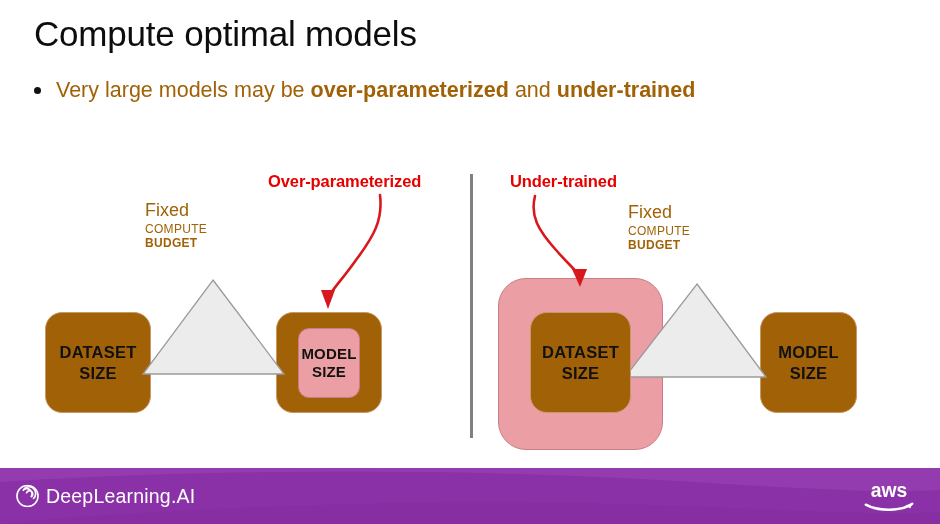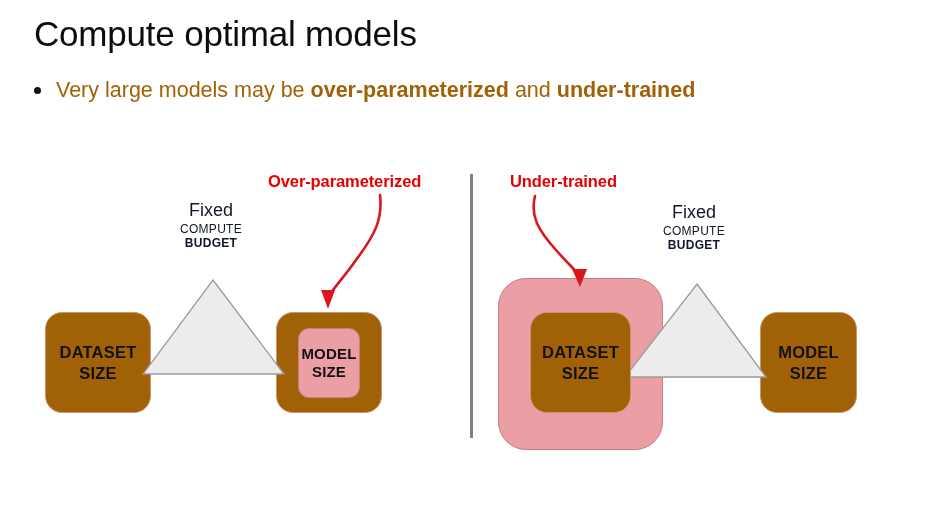--- a/index.html
+++ b/index.html
@@ -106,22 +106,22 @@
   #right-dataset-outer { left: 498px; top: 118px; width: 165px; height: 172px; border-radius: 28px; }
   #right-dataset-inner { left: 530px; top: 152px; width: 101px; height: 101px; font-size: 16.5px; z-index: 3; }
   #right-model-box     { left: 760px; top: 152px; width: 97px;  height: 101px; font-size: 16.5px; }
 
   
   .tri { position: absolute; z-index: 2; }
 
   
   .budget-label {
     position: absolute;
-    text-align: center;
-    color: #0f172a;
+    text-align: left;
+    color: #a16207;
     line-height: 1.2;
     white-space: nowrap;
   }
   .budget-label .l1 { font-size: 18px; font-weight: 400; display: block; }
   .budget-label .l2 { font-size: 12px; font-weight: 400; display: block; letter-spacing: 0.3px; }
   .budget-label .l3 { font-size: 12px; font-weight: 700; display: block; letter-spacing: 0.3px; }
   #left-budget-label  { left: 145px; top: 40px;  width: 132px; }
   #right-budget-label { left: 628px; top: 42px;  width: 132px; }
 
   
@@ -248,14 +248,36 @@
 
     <div class="callout" id="callout-under">Under-trained</div>
 
     <svg class="arrow-svg" style="left:520px; top:30px;" width="110" height="100">
       <path d="M15,6 C10,26 18,40 36,60 C50,76 56,80 59,86" fill="none" stroke="#d8181c" stroke-width="2.6" stroke-linecap="round"></path>
       <polygon points="60,97 52,79 67,79" fill="#d8181c"></polygon>
     </svg>
 
   </div>
 
+  <div class="footer">
+
+    <svg class="footer-wave" viewBox="0 0 940 56" preserveAspectRatio="none">
+      <path d="M0,14 C180,2 430,0 620,10 C760,17 860,26 940,22 L940,0 L0,0 Z" fill="#9a45b5" opacity="0.55"></path>
+      <path d="M0,56 C160,40 420,30 620,36 C780,41 880,48 940,44 L940,56 Z" fill="#7d2b99" opacity="0.35"></path>
+    </svg>
+
+    <div class="dl-logo">
+      <svg class="dl-mark" viewBox="0 0 24 24">
+        <circle cx="12" cy="12" r="11" fill="none" stroke="#ffffff" stroke-width="1.7"></circle>
+        <path d="M18.2 14.6 A7 7 0 1 0 7.2 6.4 A5.2 5.2 0 1 1 15.6 13.0 A3.4 3.4 0 1 0 11 8.6" fill="none" stroke="#ffffff" stroke-width="1.7" stroke-linecap="round"></path>
+      </svg>
+      <span class="dl-text">DeepLearning.AI</span>
+    </div>
+
+    <svg class="aws-logo" viewBox="0 0 60 36">
+      <text x="30" y="19" text-anchor="middle" font-family="Liberation Sans, sans-serif" font-size="20" font-weight="700" fill="#ffffff">aws</text>
+      <path d="M6,27 C18,34 43,34 54,26" fill="none" stroke="#ffffff" stroke-width="2.6" stroke-linecap="round"></path>
+      <path d="M54,26 L47,27.5 L52,31 Z" fill="#ffffff"></path>
+    </svg>
+
+  </div>
 
 </div>
 
 </body></html>

